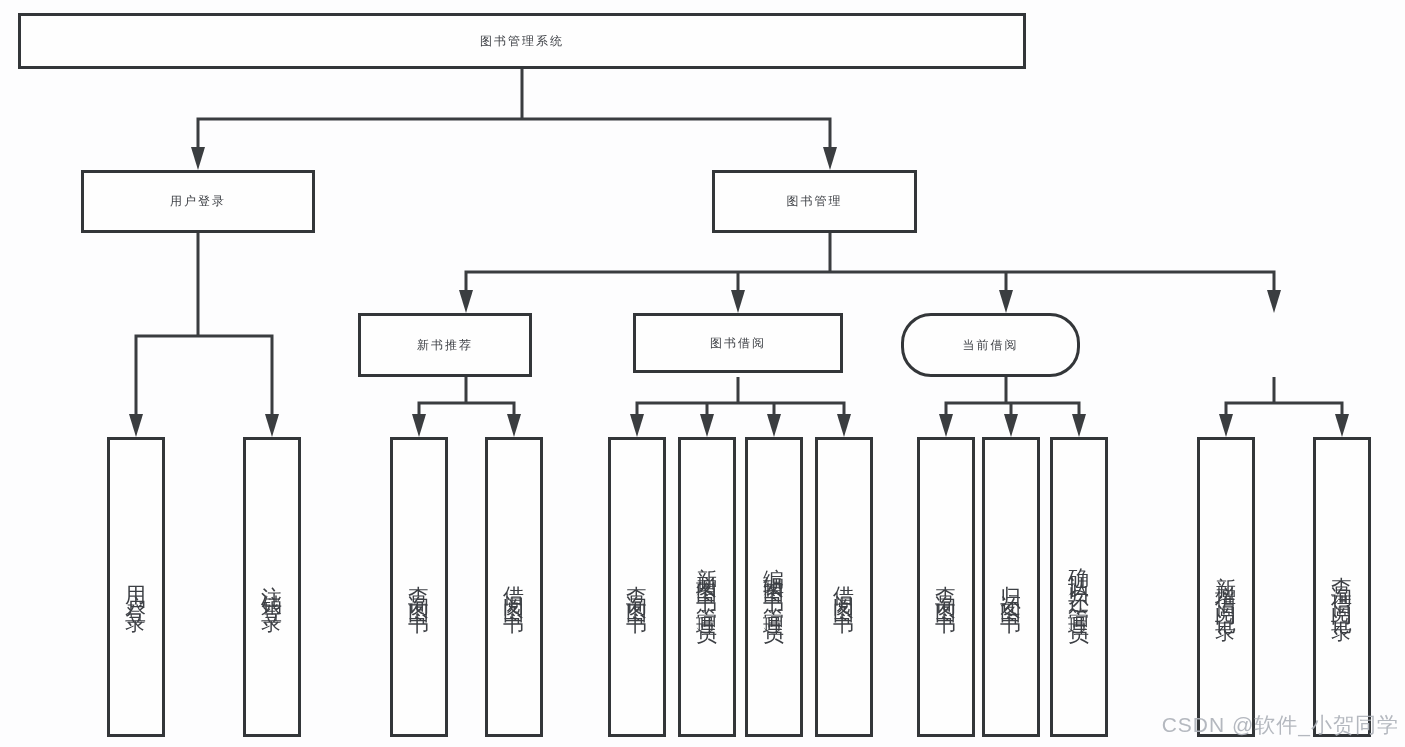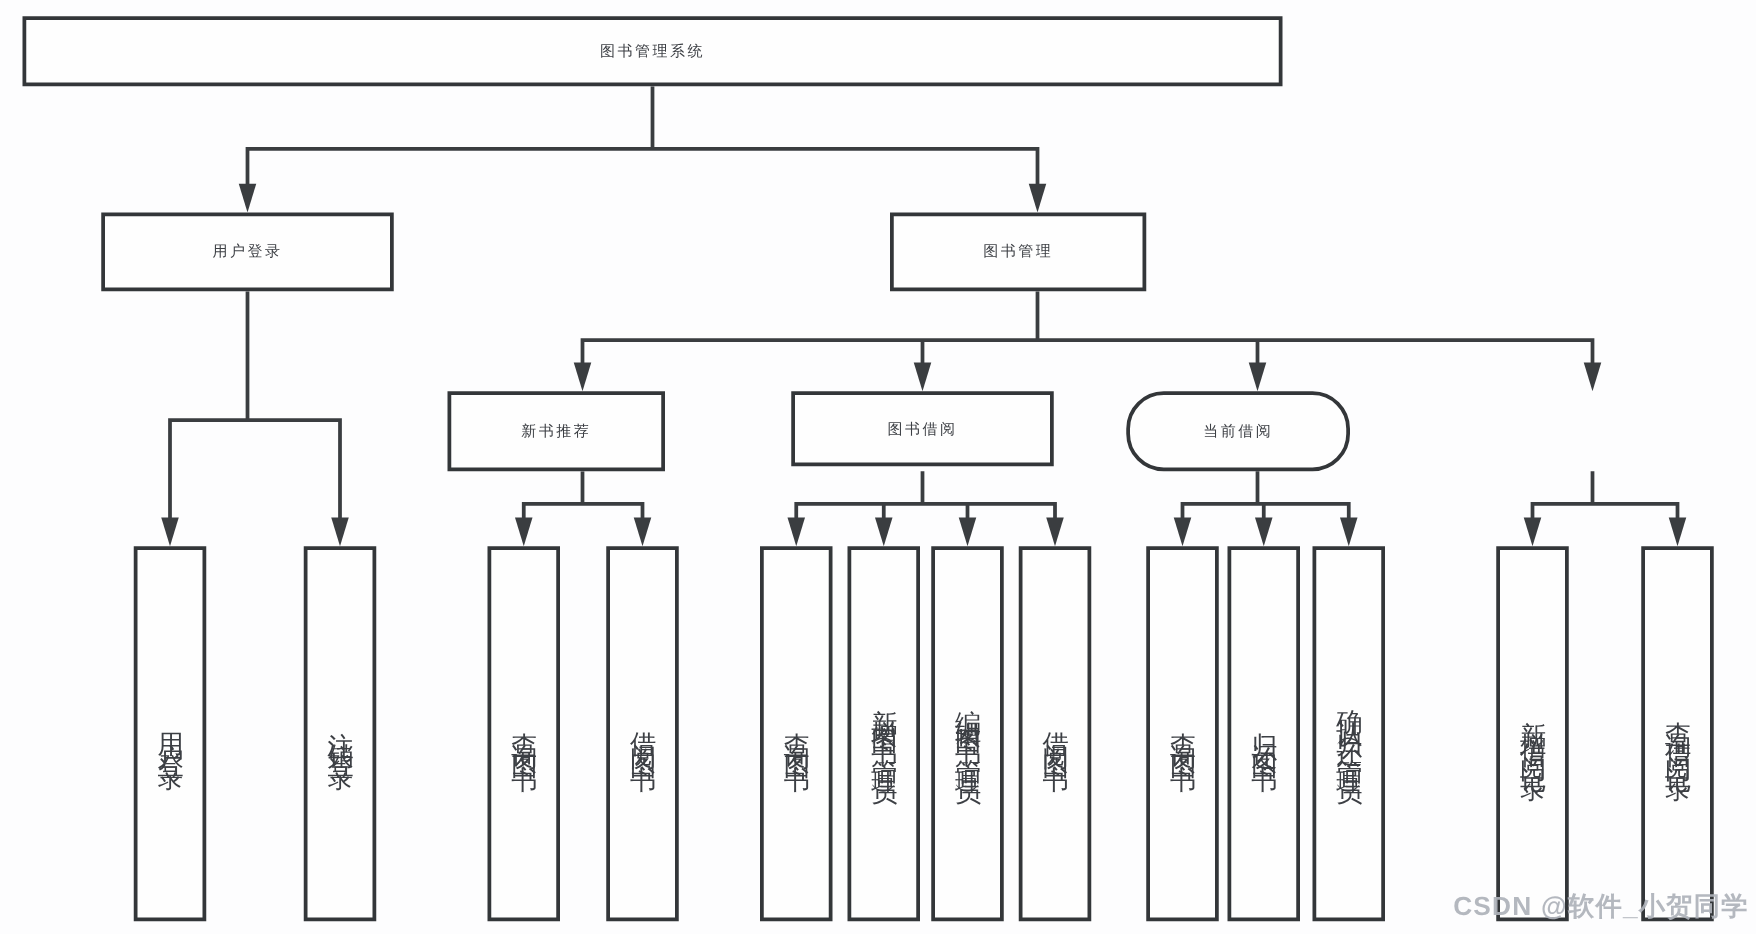--- a/index.html
+++ b/index.html
@@ -47,21 +47,20 @@
   }
   .watermark{
     position:absolute;
     right:6px;
     bottom:8px;
     font-size:21px;
     color:rgba(174,178,186,0.92);
     letter-spacing:1px;
     z-index:5;
     white-space:nowrap;
-    font-weight:bold;
   }
 </style>
 </head>
 <body>
 
 <div class="stage">
 
   <svg class="connector-layer" width="1405" height="747" viewBox="0 0 1405 747">
     <g stroke="#3a3d40" stroke-width="3">
       <path fill="none" d="M522 69 V119 M196.5 119 H831.5 M198 119 V150 M830 119 V150"></path>

